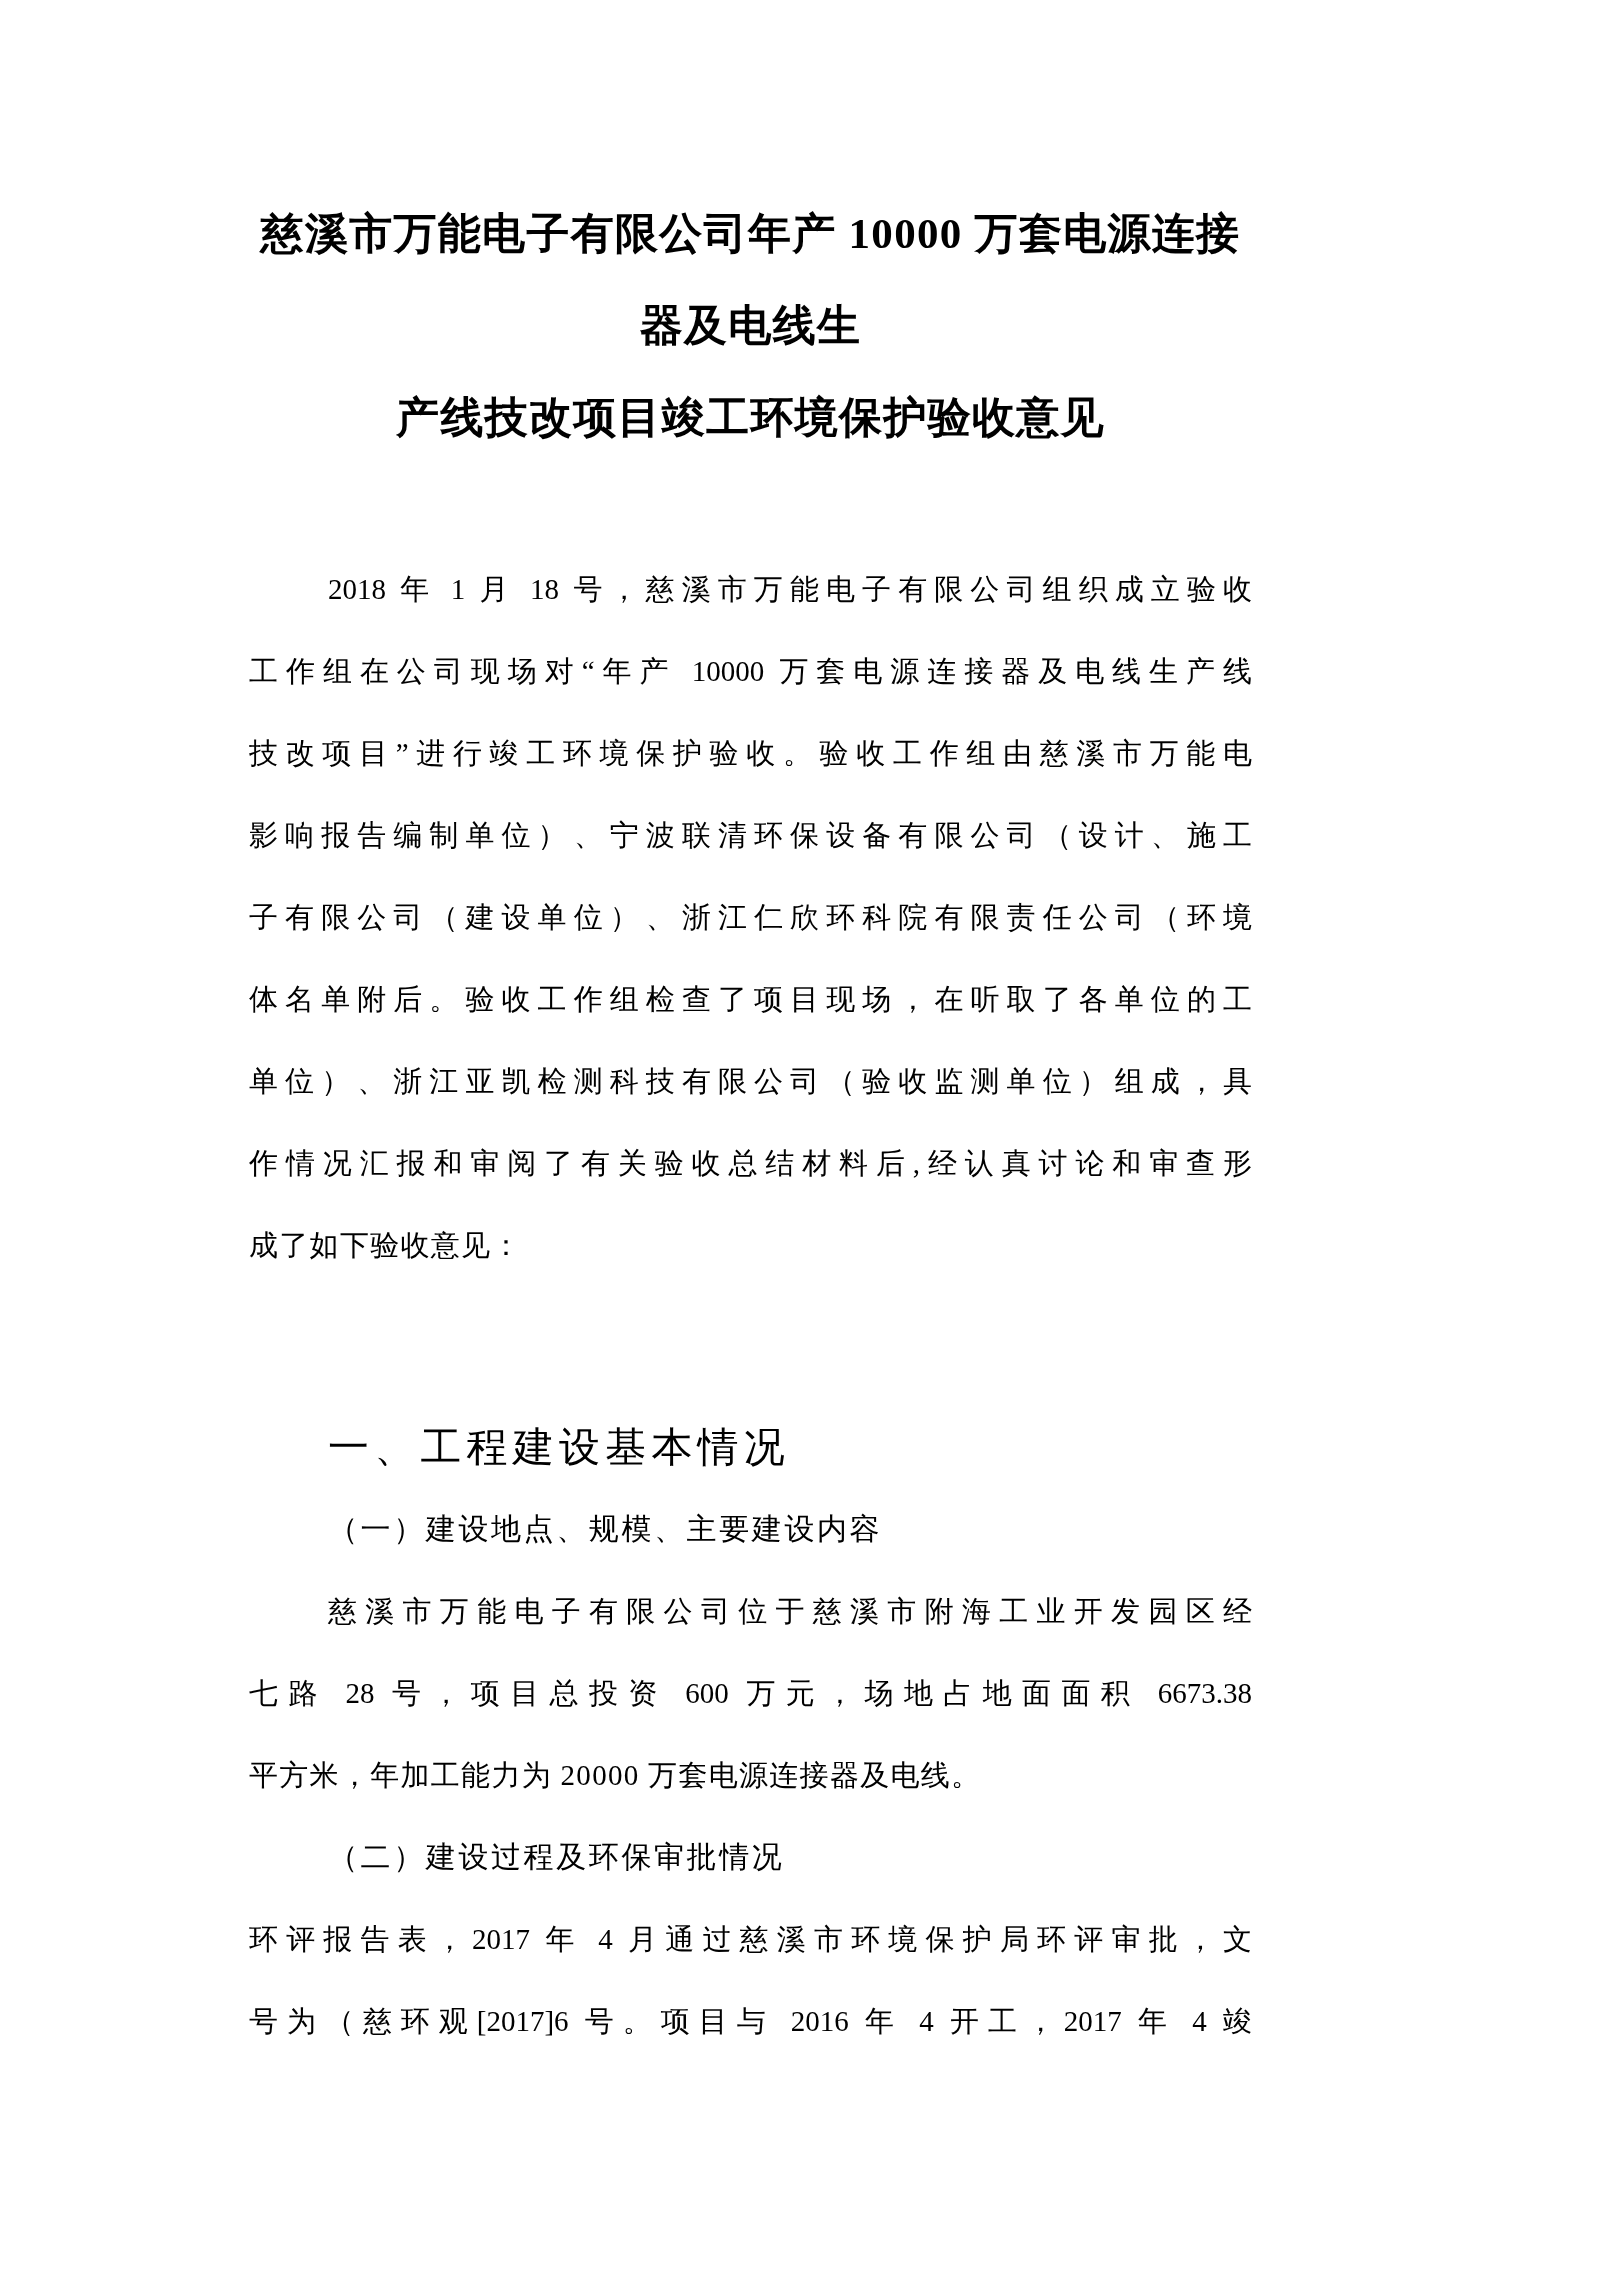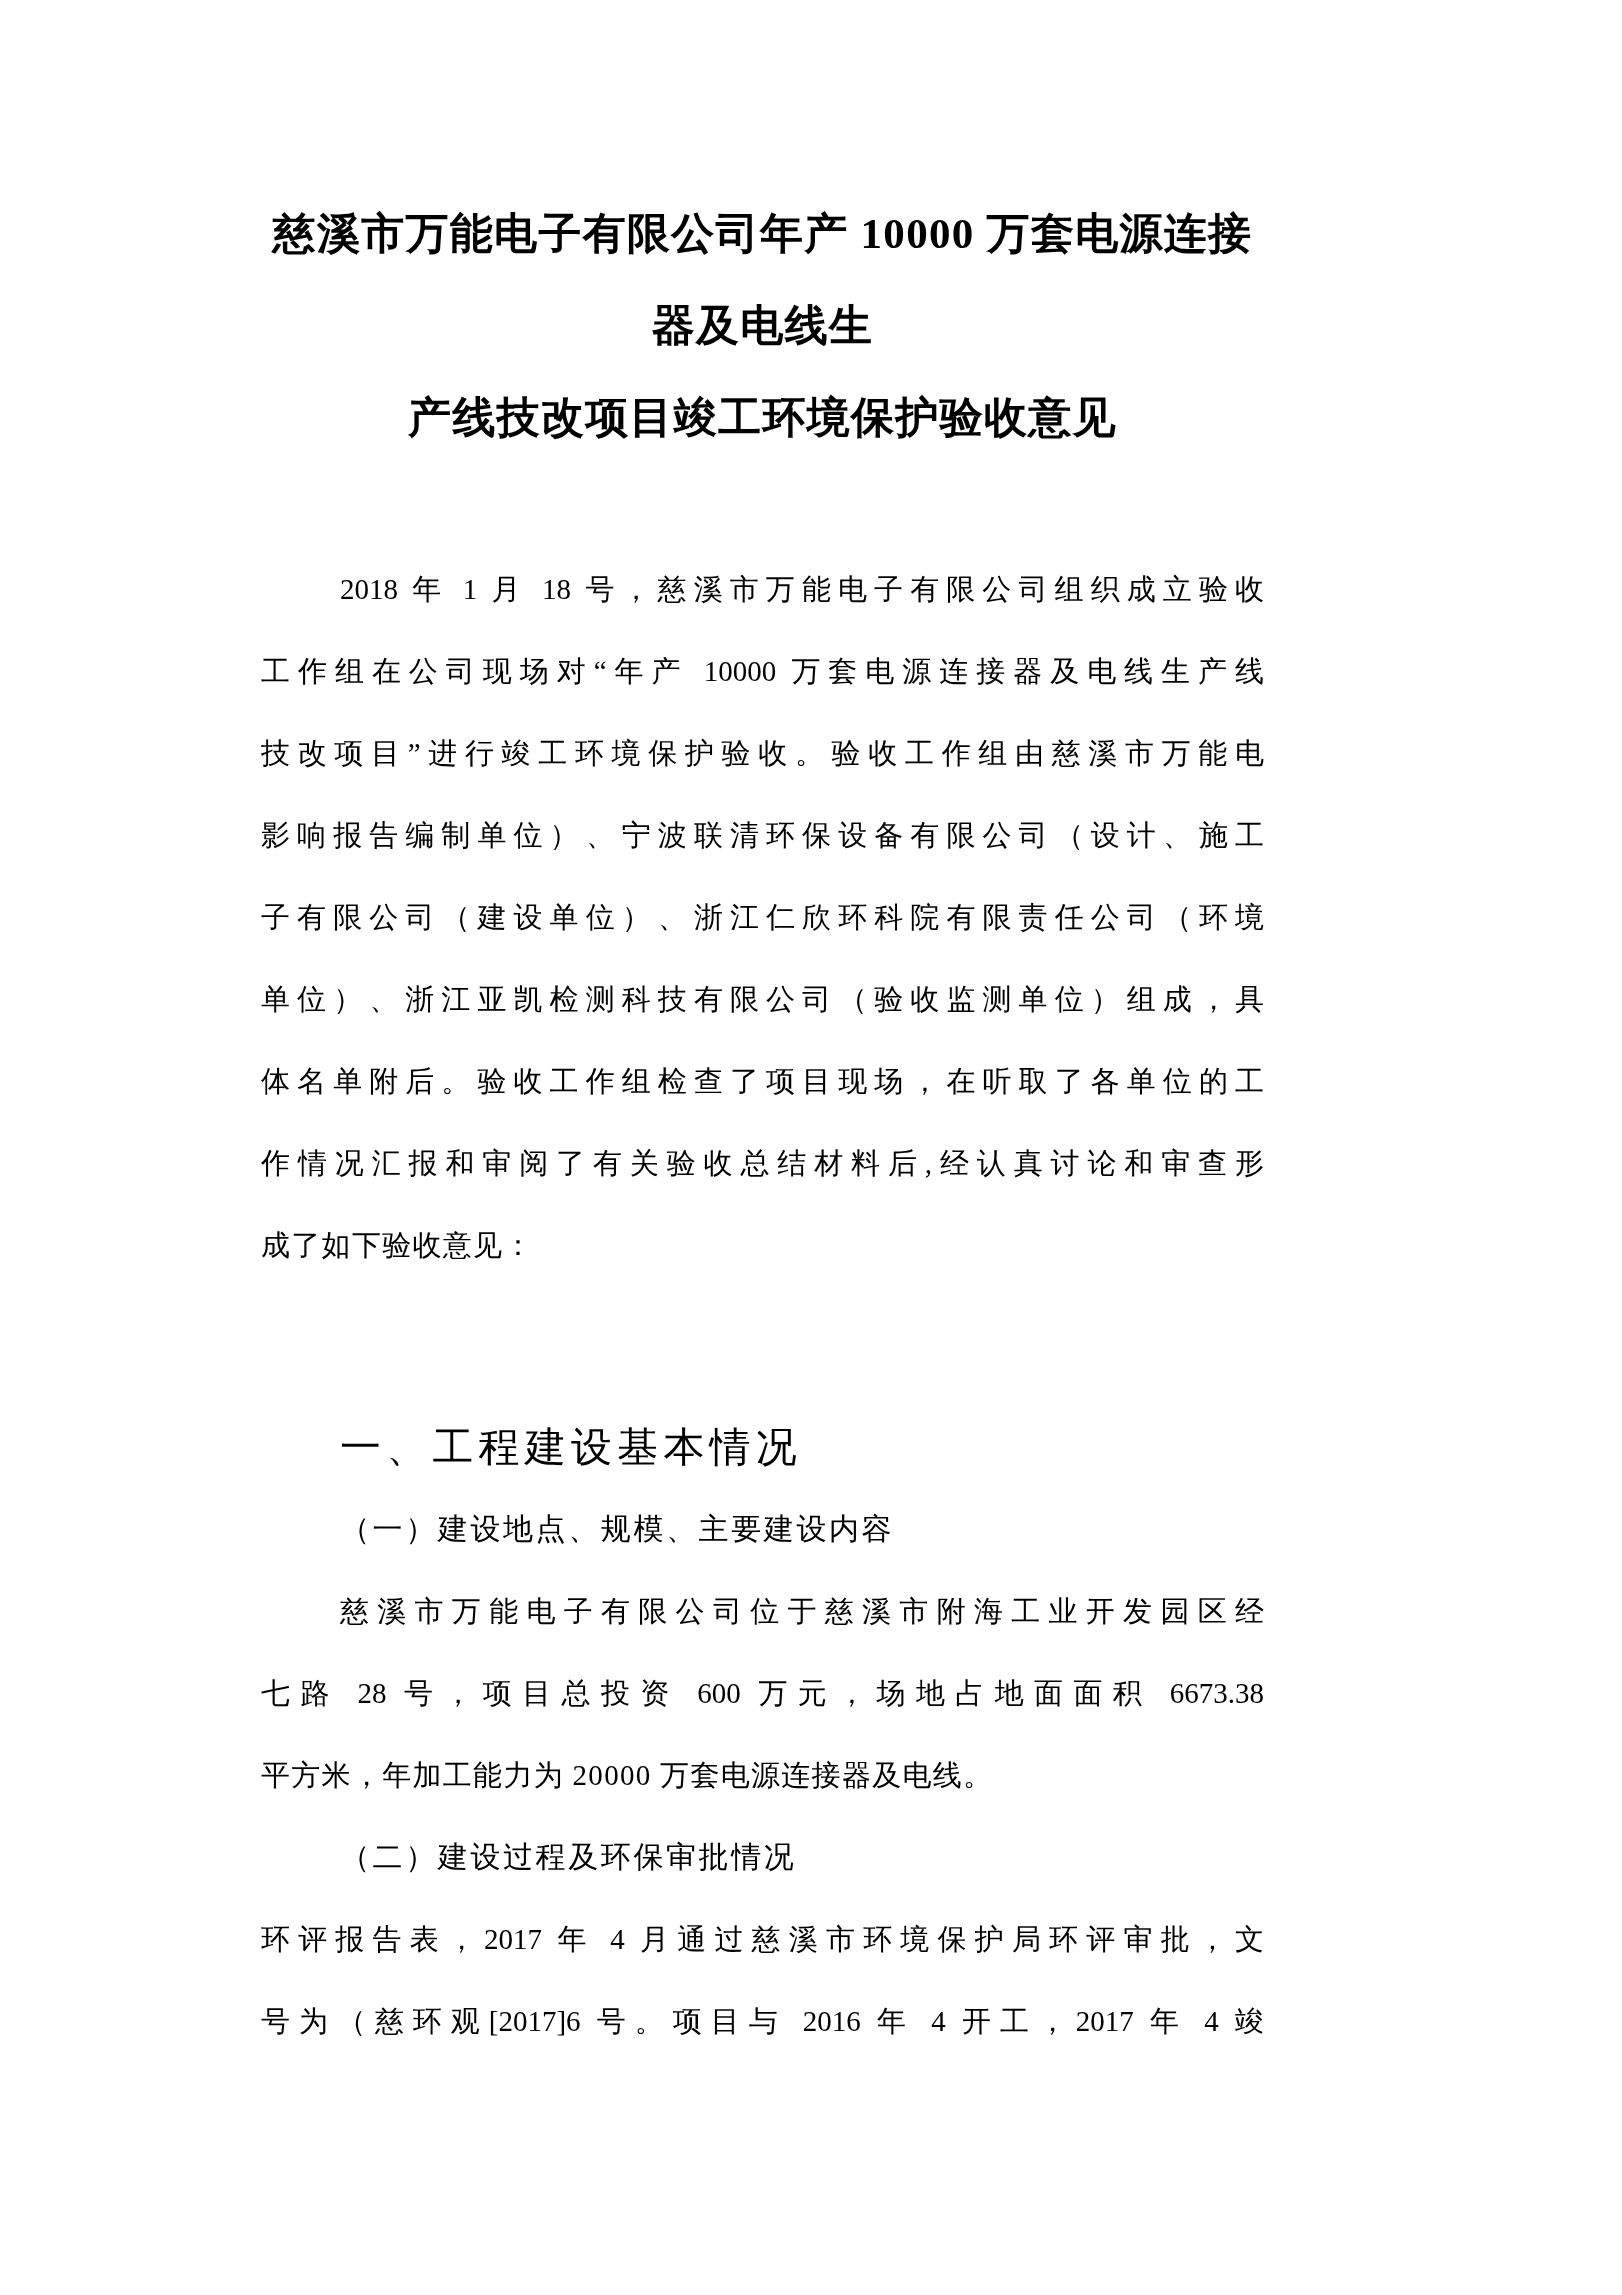--- a/index.html
+++ b/index.html
@@ -10,21 +10,20 @@
   .page {
     position: relative;
     width: 1480px;
     height: 2295px;
     background: #ffffff;
     color: #000000;
     box-sizing: border-box;
     padding: 188px 228px 0 249px;
     overflow: hidden;
     font-family: "Liberation Serif", "DejaVu Serif", serif;
-    margin-left: 12px;
   }
   .title-block {
     text-align: center;
     font-size: 43px;
     font-weight: bold;
     line-height: 92px;
     letter-spacing: 1.3px;
   }
   .para {
     font-size: 29px;
@@ -67,22 +66,22 @@
     <div class="title-line">慈溪市万能电子有限公司年产 10000 万套电源连接器及电线生</div>
     <div class="title-line">产线技改项目竣工环境保护验收意见</div>
   </div>
 
   <div class="para para-intro">
     <div class="line fill indent">2018 年 1 月 18 号，慈溪市万能电子有限公司组织成立验收</div>
     <div class="line fill">工作组在公司现场对“年产 10000 万套电源连接器及电线生产线</div>
     <div class="line fill">技改项目”进行竣工环境保护验收。验收工作组由慈溪市万能电</div>
     <div class="line fill">影响报告编制单位）、宁波联清环保设备有限公司（设计、施工</div>
     <div class="line fill">子有限公司（建设单位）、浙江仁欣环科院有限责任公司（环境</div>
+    <div class="line fill">体名单附后。验收工作组检查了项目现场，在听取了各单位的工</div>
     <div class="line fill">单位）、浙江亚凯检测科技有限公司（验收监测单位）组成，具</div>
-    <div class="line fill">体名单附后。验收工作组检查了项目现场，在听取了各单位的工</div>
     <div class="line fill">作情况汇报和审阅了有关验收总结材料后,经认真讨论和审查形</div>
     <div class="line">成了如下验收意见：</div>
   </div>
 
   <div class="heading-1">一、工程建设基本情况</div>
 
   <div class="heading-2">（一）建设地点、规模、主要建设内容</div>
 
   <div class="para para-body">
     <div class="line fill indent">慈溪市万能电子有限公司位于慈溪市附海工业开发园区经</div>

